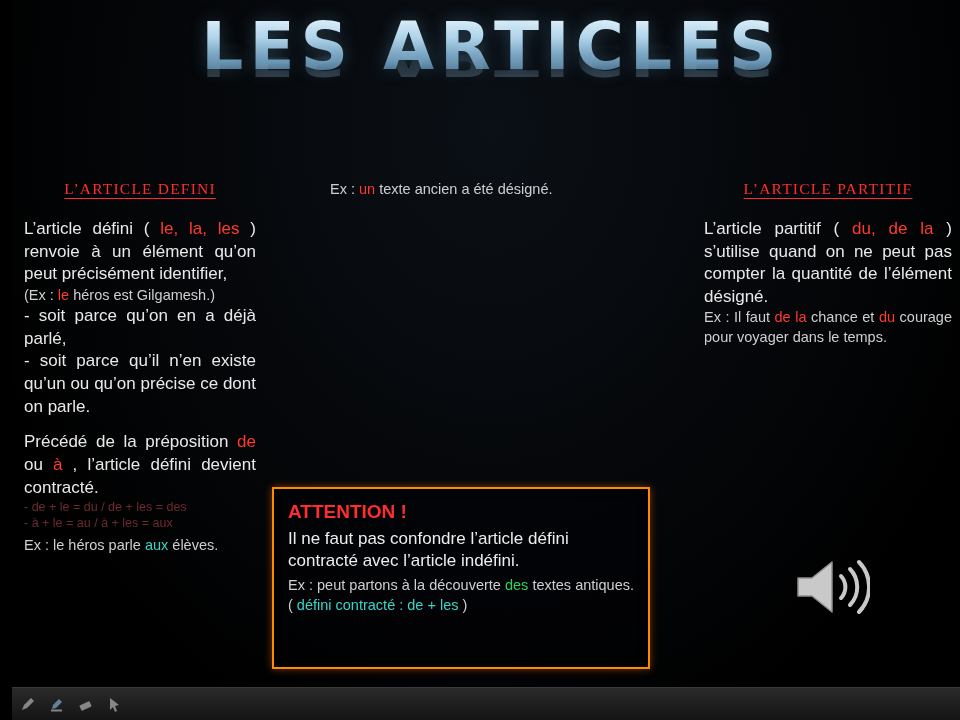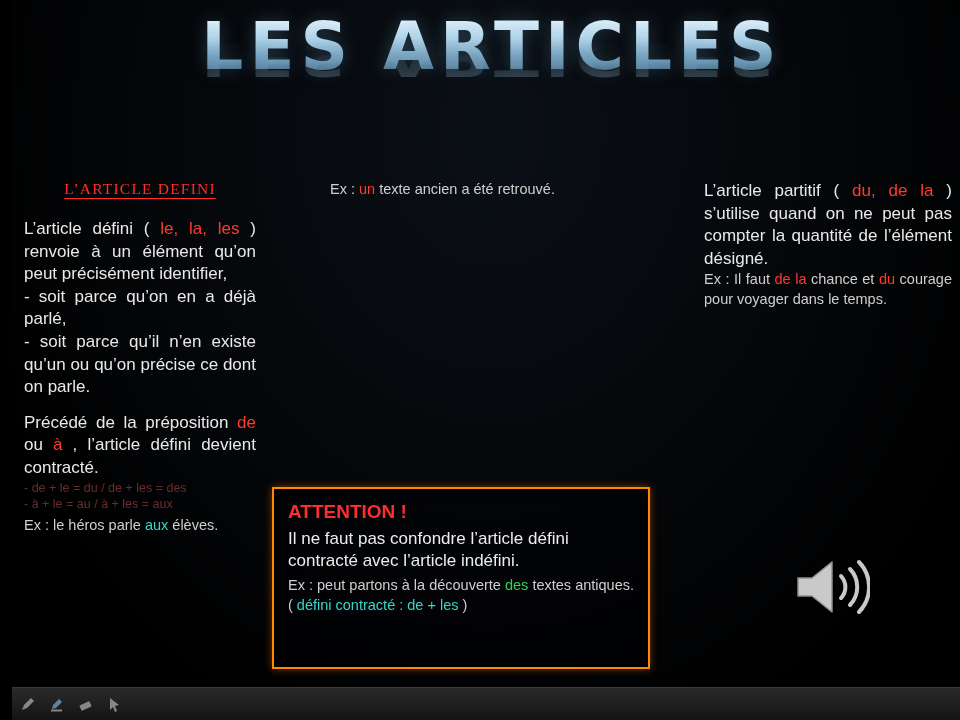--- a/index.html
+++ b/index.html
@@ -164,20 +164,23 @@
     <div class="title-reflection">LES ARTICLES</div>
   </div>
 
   <div class="col" id="col1">
     <div class="col-head">L’ARTICLE DEFINI</div>
 
     <div class="body-text">
       <span>L’article défini ( </span><span class="c-red">le, la, les</span><span> ) renvoie à un élément qu’on peut précisément identifier,</span>
     </div>
 
+    <div class="ex">
+      <span>(Ex : </span><span class="c-red">le</span><span> héros est Gilgamesh.)</span>
+    </div>
 
     <div class="body-text">- soit parce qu’on en a déjà parlé,</div>
     <div class="body-text">- soit parce qu’il n’en existe qu’un ou qu’on précise ce dont on parle.</div>
 
     <div class="spacer"></div>
 
     <div class="body-text">
       <span>Précédé de la préposition </span><span class="c-red">de</span><span> ou </span><span class="c-red">à</span><span> , l’article défini devient contracté.</span>
     </div>
 
@@ -186,25 +189,26 @@
 
     <div class="ex" style="margin-top:4px">
       <span>Ex : le héros parle </span><span class="c-teal">aux</span><span> élèves.</span>
     </div>
   </div>
 
   <div class="col" id="col2">
 
 
     <div class="ex">
-      <span>Ex : </span><span class="c-red">un</span><span> texte ancien a été retrouvé.</span>
+      <span>Ex : </span><span class="c-red">un</span><span> texte ancien a été désigné.</span>
     </div>
   </div>
 
   <div class="col" id="col3">
+    <div class="col-head">L’ARTICLE PARTITIF</div>
 
     <div class="body-text">
       <span>L’article partitif ( </span><span class="c-red">du, de la</span><span> ) s’utilise quand on ne peut pas compter la quantité de l’élément désigné.</span>
     </div>
 
     <div class="ex">
       <span>Ex : Il faut </span><span class="c-red">de la</span><span> chance et </span><span class="c-red">du</span><span> courage pour voyager dans le temps.</span>
     </div>
   </div>
 

